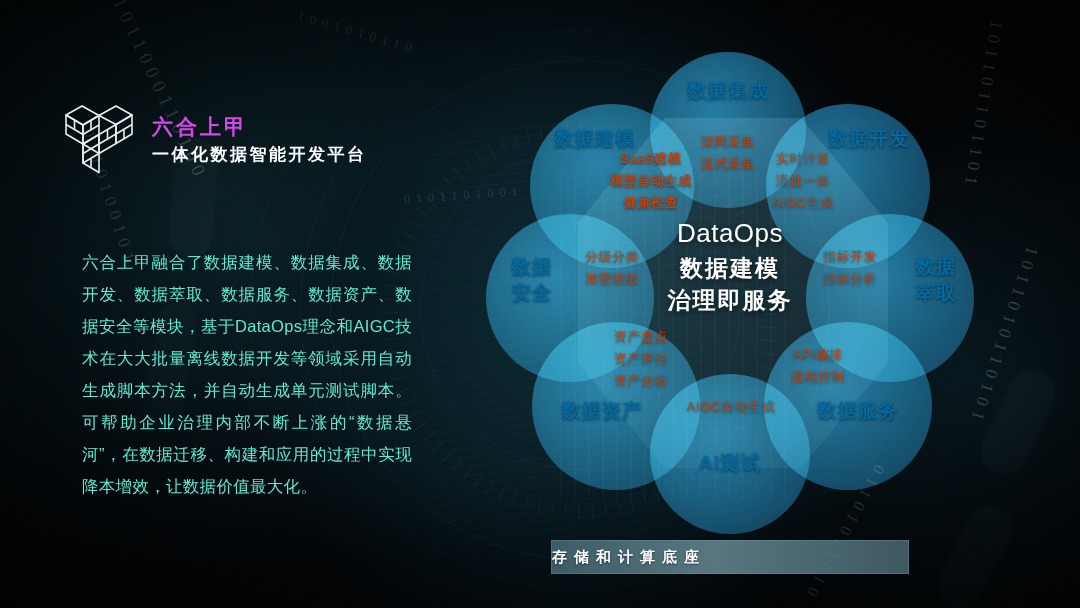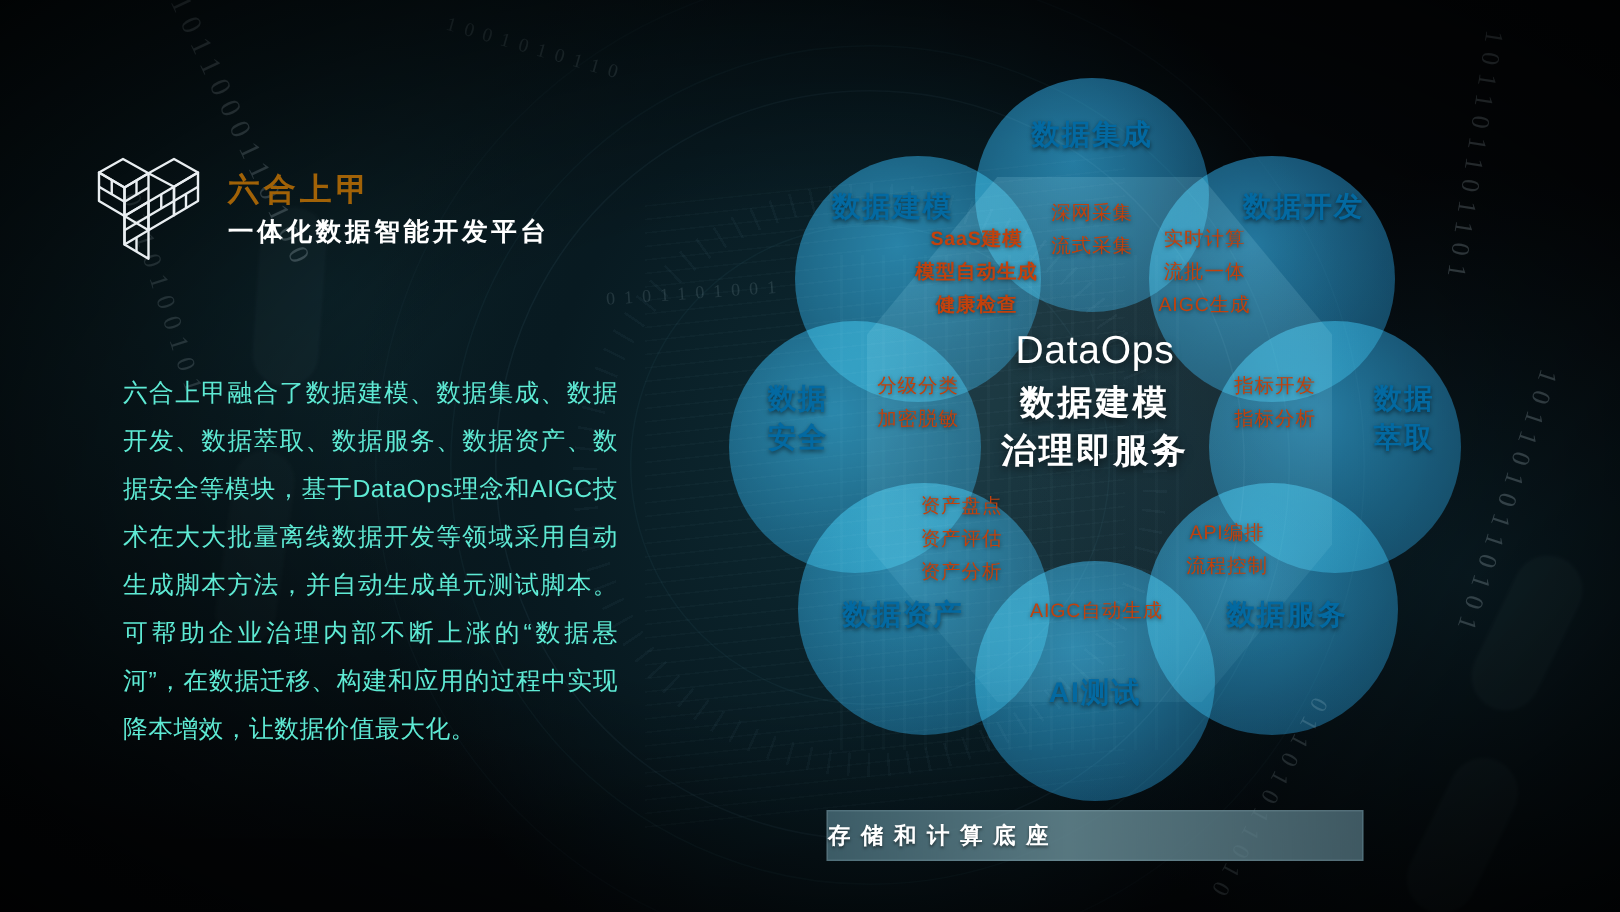--- a/index.html
+++ b/index.html
@@ -79,21 +79,21 @@
   .bin-b1{ left:888px; top:470px; font-size:16px; transform:rotate(118deg); transform-origin:left top; color:rgba(205,228,238,.22);}
   .bin-t2{ left:300px; top:8px; font-size:13px; transform:rotate(16deg); transform-origin:left top; color:rgba(205,228,238,.16);}
   .bin-m1{ left:404px; top:188px; font-size:12px; transform:rotate(-4deg); color:rgba(205,228,238,.13);}
 
   
   #left-panel{ position:absolute; left:0; top:0; width:460px; height:608px; }
   #brand{ position:absolute; left:62px; top:96px; display:flex; align-items:center; gap:16px; }
   #brand-logo{ width:74px; height:82px; flex:0 0 auto; }
   #brand-text{ padding-top:6px; }
   #brand-name{
-    font-size:21px; font-weight:bold; letter-spacing:3px; color:#a16207; line-height:1.35;
+    font-size:21px; font-weight:bold; letter-spacing:3px; color:#d946ef; line-height:1.35;
   }
   #brand-sub{
     font-size:17px; font-weight:bold; letter-spacing:2.5px; color:#fff; line-height:1.35; margin-top:2px;
   }
   #intro{
     position:absolute; left:82px; top:246px; width:330px;
     font-size:16.5px; line-height:32px; color:#5eead4; letter-spacing:.3px;
     text-align:justify;
   }
 

